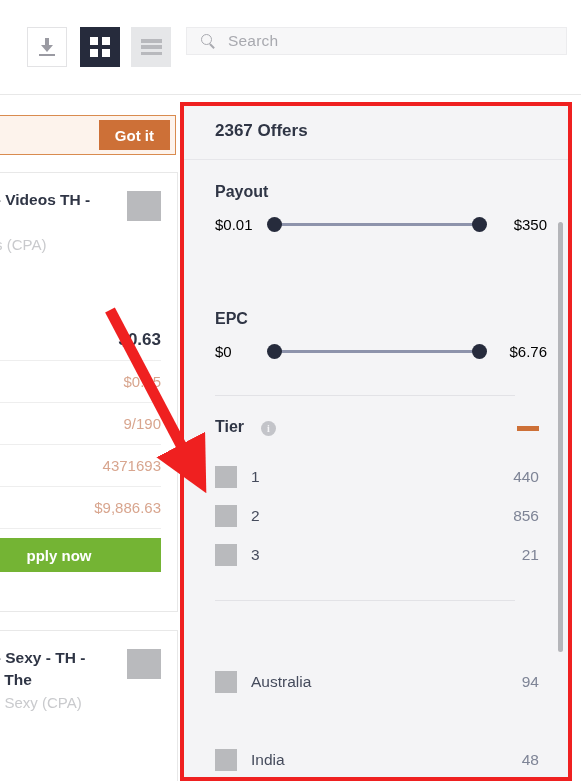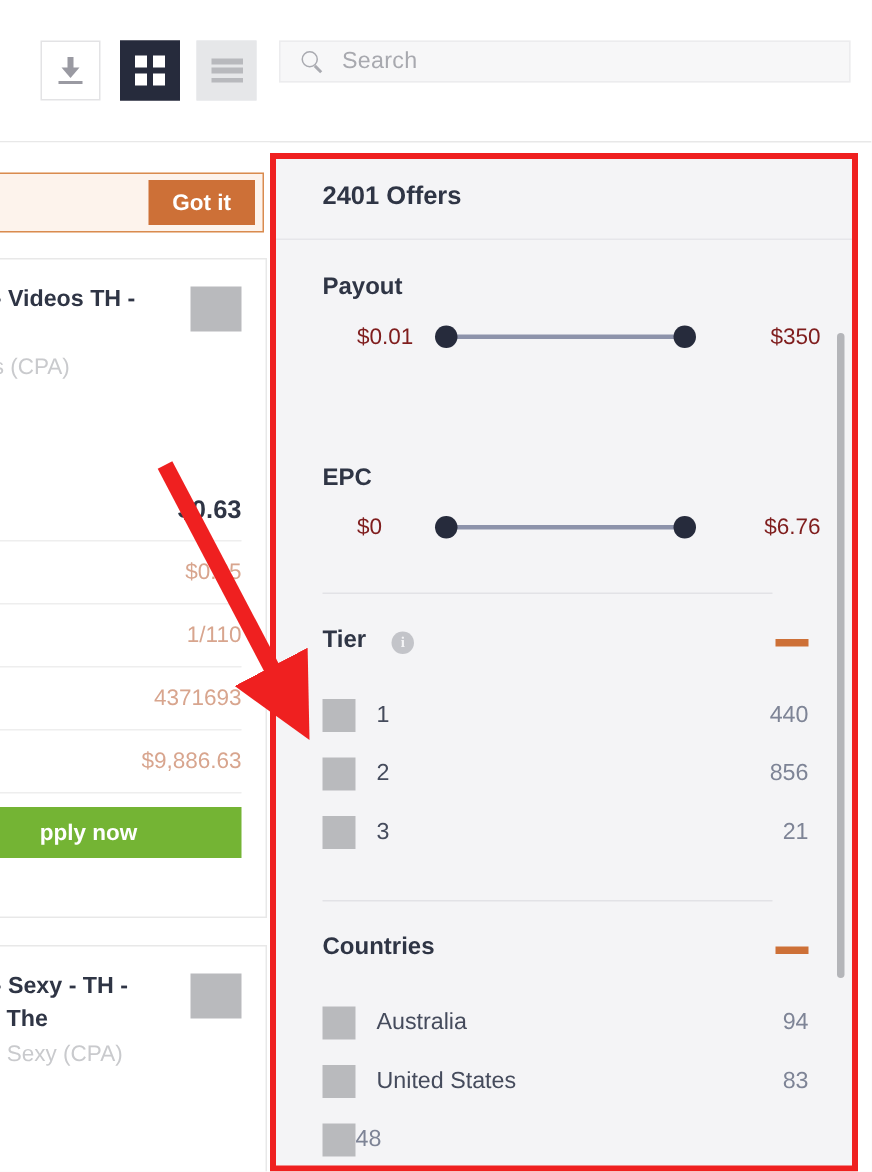--- a/index.html
+++ b/index.html
@@ -140,21 +140,21 @@
   }
 
   .sec-label {
     position: absolute; left: 32px; font-size: 16px; font-weight: 700; color: #2f3545;
   }
 
   .slider {
     position: absolute; left: 32px; width: 332px; height: 22px;
     display: flex; align-items: center;
   }
-  .slider .mn, .slider .mx { font-size: 15px; color: #7f1d1d; flex: none; margin-left: 23px; }
+  .slider .mn, .slider .mx { font-size: 15px; color: #000000; flex: none; }
   .slider .mn { width: 46px; }
   .slider .mx { width: 54px; text-align: right; }
   .slider .track-wrap {
     position: relative; flex: 1; height: 22px; margin: 0 6px;
   }
   .slider .track {
     position: absolute; left: 8px; right: 8px; top: 10px; height: 3px;
     background: #8d93ab;
   }
   .slider .knob {
@@ -263,21 +263,21 @@
       <div class="card-thumb"></div>
       <div class="card-sub">Videos (CPA)</div>
 
       <div class="row strong" style="top:146px">
         <span class="v">$0.63</span>
       </div>
       <div class="row" style="top:188px">
         <span class="v">$0.25</span>
       </div>
       <div class="row" style="top:230px">
-        <span class="v">1/110</span>
+        <span class="v">9/190</span>
       </div>
       <div class="row" style="top:272px">
         <span class="v">4371693</span>
       </div>
       <div class="row" style="top:314px">
         <span class="v">$9,886.63</span>
       </div>
 
       <div class="applybtn" style="top:365px">pply now</div>
     </div>
@@ -286,21 +286,21 @@
       <div class="card-title">6451 - Sexy - TH - Dtac - The</div>
       <div class="card-thumb"></div>
       <div class="card-sub">Adult - Sexy (CPA)</div>
 
     </div>
   </div>
 
   <div class="panel">
 
     <div class="panel-head">
-      <span class="ttl">2401 Offers</span>
+      <span class="ttl">2367 Offers</span>
     </div>
 
     <div class="sec-label" style="top:78px">Payout</div>
     <div class="slider" style="top:108px">
       <span class="mn">$0.01</span>
       <span class="track-wrap">
         <span class="track"></span>
         <span class="knob lo"></span>
         <span class="knob hi"></span>
       </span>
@@ -337,37 +337,29 @@
       <span class="flt-cnt">856</span>
     </div>
     <div class="flt-row" style="top:430px">
       <span class="flt-box"></span>
       <span class="flt-name">3</span>
       <span class="flt-cnt">21</span>
     </div>
 
     <div class="divider" style="top:495px"></div>
 
-    <div class="sec-head" style="top:518px">
-      <span class="lbl">Countries</span>
-      <span class="minus-ico"></span>
-    </div>
 
     <div class="flt-row" style="top:557px">
       <span class="flt-box"></span>
       <span class="flt-name">Australia</span>
       <span class="flt-cnt">94</span>
     </div>
-    <div class="flt-row" style="top:596px">
-      <span class="flt-box"></span>
-      <span class="flt-name">United States</span>
-      <span class="flt-cnt">83</span>
-    </div>
     <div class="flt-row" style="top:635px">
       <span class="flt-box"></span>
+      <span class="flt-name">India</span>
       <span class="flt-cnt">48</span>
     </div>
 
     <div class="panel-scroll"></div>
   </div>
 
   <div class="redbox"></div>
 
   <svg class="arrow-svg" viewBox="0 0 581 781">
     <defs>

